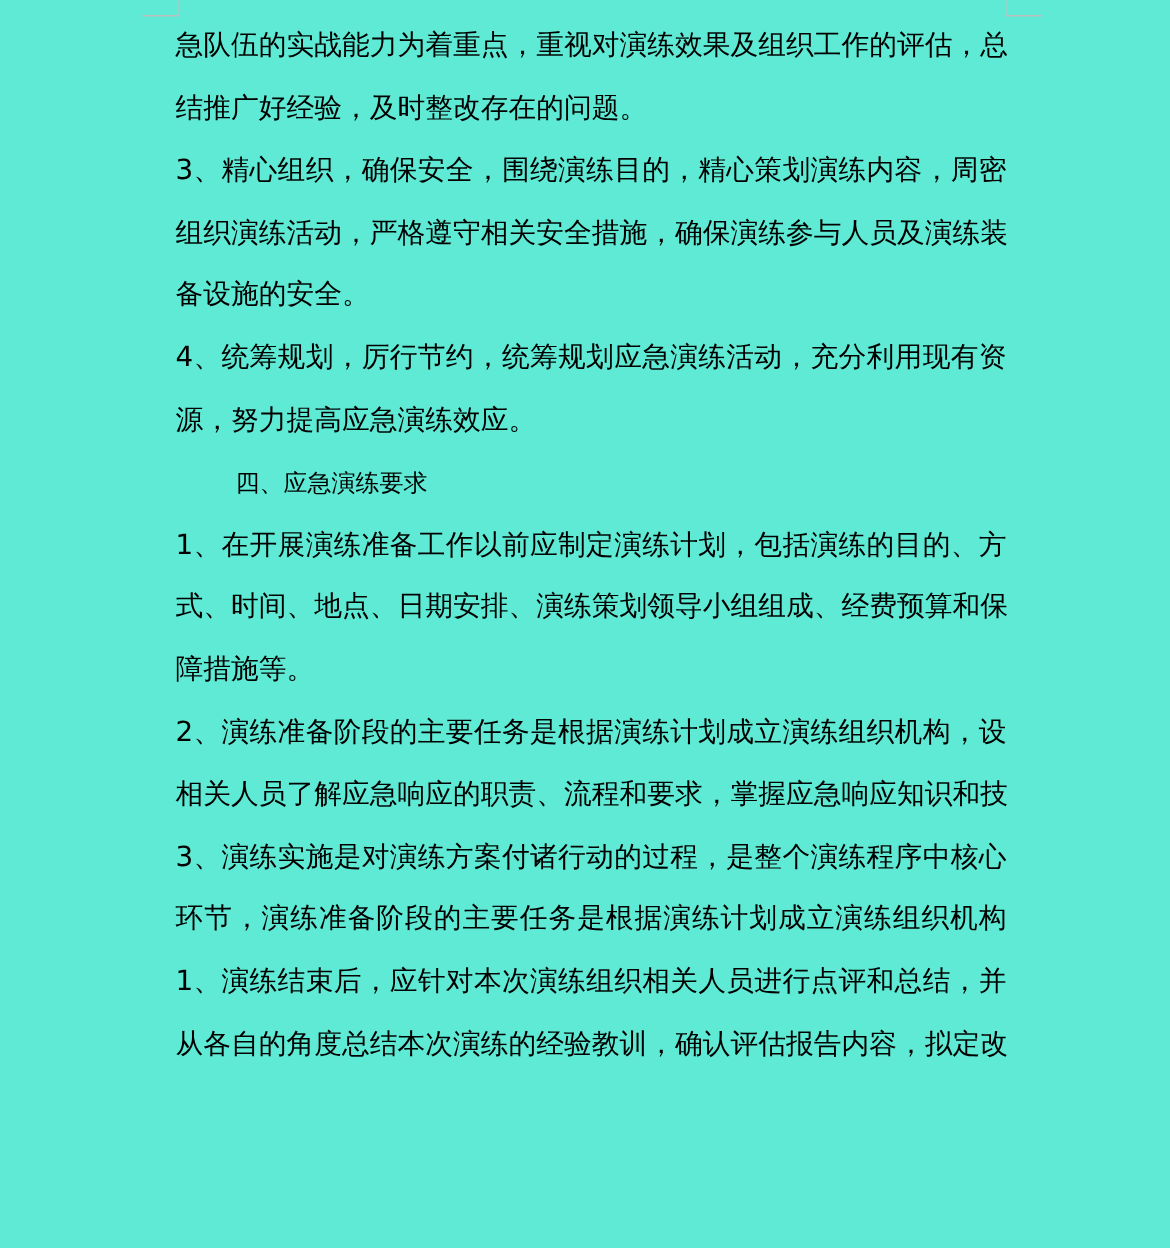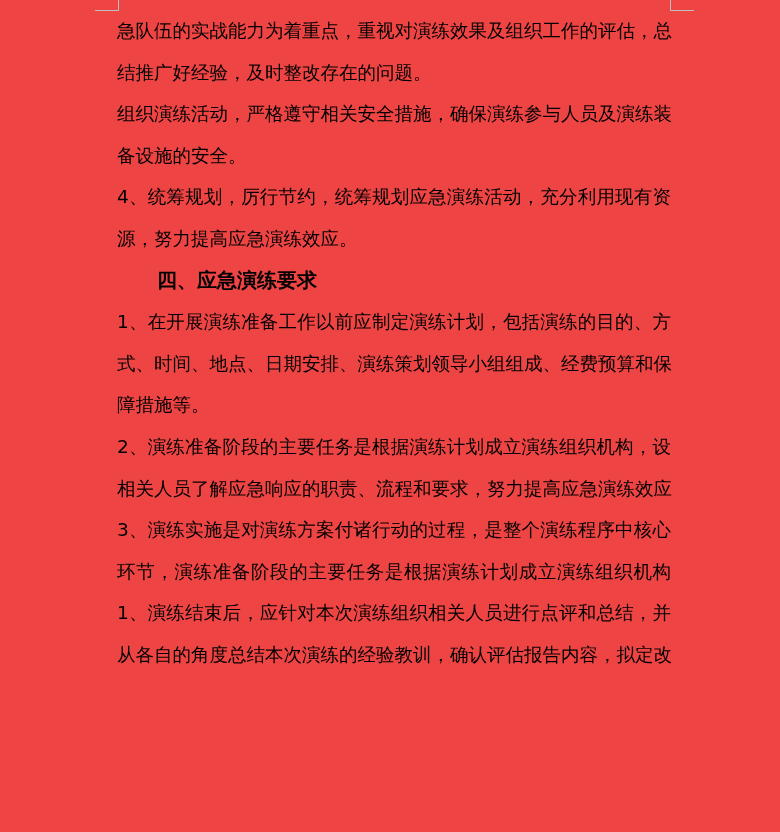--- a/index.html
+++ b/index.html
@@ -1,45 +1,46 @@
 <!DOCTYPE html>
 <html><head>
 <meta charset="utf-8">
 <style>
   html, body { margin:0; padding:0; background:#ffffff; }
   body { width:780px; height:832px; position:relative; overflow:hidden;
          font-family: "DejaVu Sans", "Liberation Sans", sans-serif; color:#000; }
-  .page { position:absolute; left:0; top:0; width:780px; height:832px; background:#ef4444; }
+  .page { position:absolute; left:0; top:0; width:780px; height:832px; background:#5eead4; }
   .corner { position:absolute; border-color:#bfbfbf; border-style:solid; width:23px; height:10px; }
   .corner.tl { left:95px; top:0; border-width:0 1px 1px 0; }
   .corner.tr { left:670px; top:0; border-width:0 0 1px 1px; }
   .body-text { position:absolute; left:117px; top:10px; width:554px; }
   .line { height:41.6px; line-height:41.6px; font-size:18.5px; white-space:nowrap;
           text-align:justify; text-align-last:justify; letter-spacing:0; }
   .line.last { text-align-last:left; }
-  .line.heading { font-weight:bold; padding-left:40px; text-align-last:left; font-size:20px; }
+  .line.heading { font-weight:normal; padding-left:40px; text-align-last:left; font-size:16px; }
 </style>
 </head>
 <body>
 
 <div class="page">
   <div class="corner tl"></div>
   <div class="corner tr"></div>
 
   <div class="body-text">
     <div class="line">急队伍的实战能力为着重点，重视对演练效果及组织工作的评估，总</div>
     <div class="line last">结推广好经验，及时整改存在的问题。</div>
+    <div class="line">3、精心组织，确保安全，围绕演练目的，精心策划演练内容，周密</div>
     <div class="line">组织演练活动，严格遵守相关安全措施，确保演练参与人员及演练装</div>
     <div class="line last">备设施的安全。</div>
     <div class="line">4、统筹规划，厉行节约，统筹规划应急演练活动，充分利用现有资</div>
     <div class="line last">源，努力提高应急演练效应。</div>
     <div class="line heading">四、应急演练要求</div>
     <div class="line">1、在开展演练准备工作以前应制定演练计划，包括演练的目的、方</div>
     <div class="line">式、时间、地点、日期安排、演练策划领导小组组成、经费预算和保</div>
     <div class="line last">障措施等。</div>
     <div class="line">2、演练准备阶段的主要任务是根据演练计划成立演练组织机构，设</div>
-    <div class="line">相关人员了解应急响应的职责、流程和要求，努力提高应急演练效应</div>
+    <div class="line">相关人员了解应急响应的职责、流程和要求，掌握应急响应知识和技</div>
     <div class="line">3、演练实施是对演练方案付诸行动的过程，是整个演练程序中核心</div>
     <div class="line">环节，演练准备阶段的主要任务是根据演练计划成立演练组织机构</div>
     <div class="line">1、演练结束后，应针对本次演练组织相关人员进行点评和总结，并</div>
     <div class="line">从各自的角度总结本次演练的经验教训，确认评估报告内容，拟定改</div>
   </div>
 </div>
 
 </body></html>

